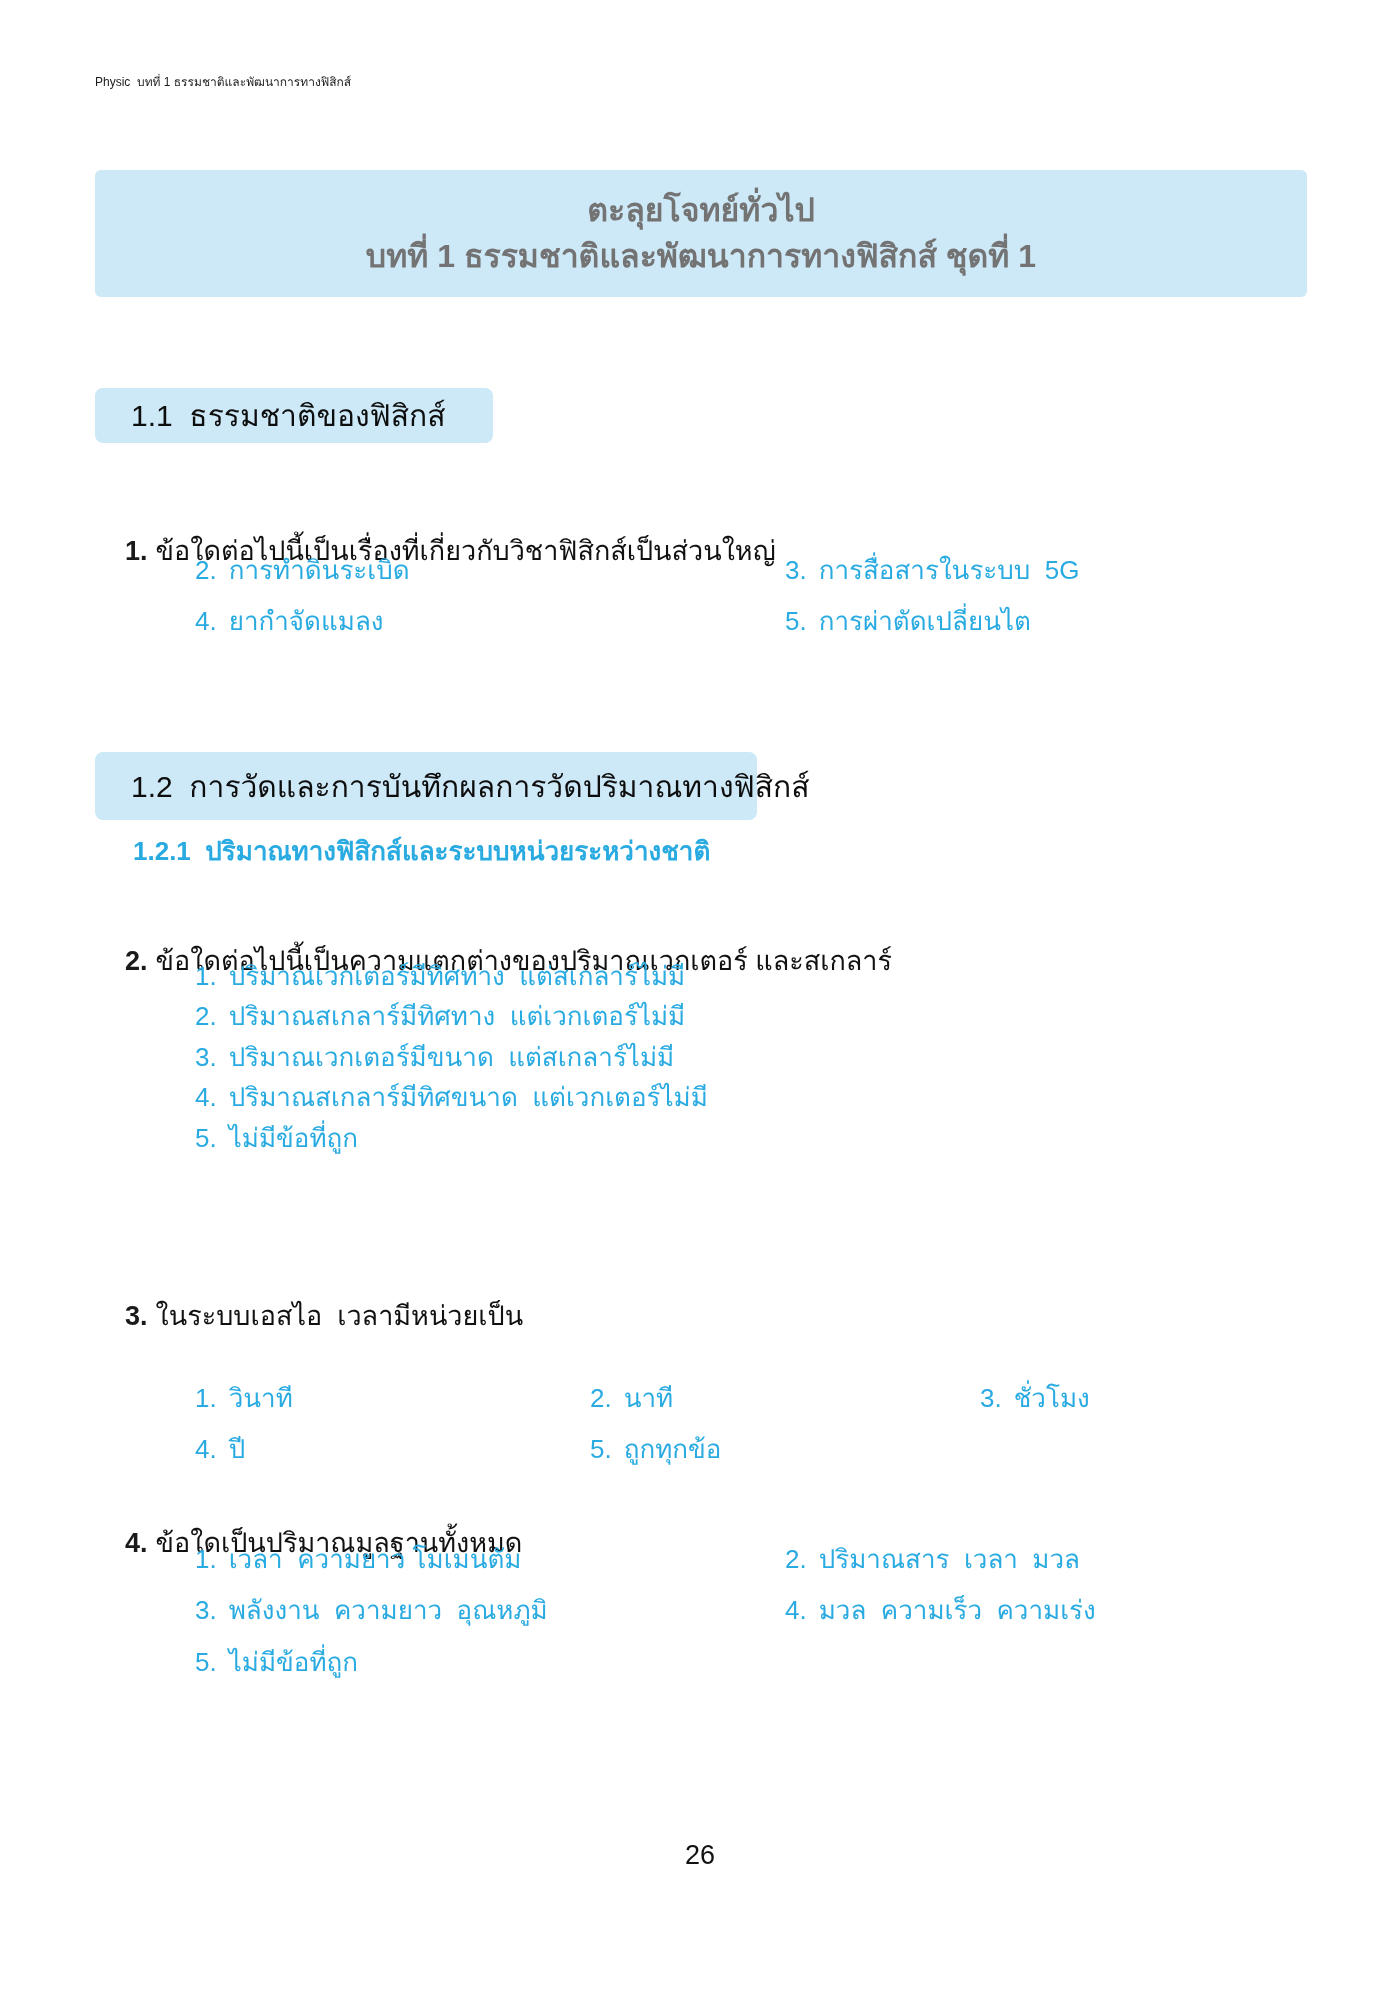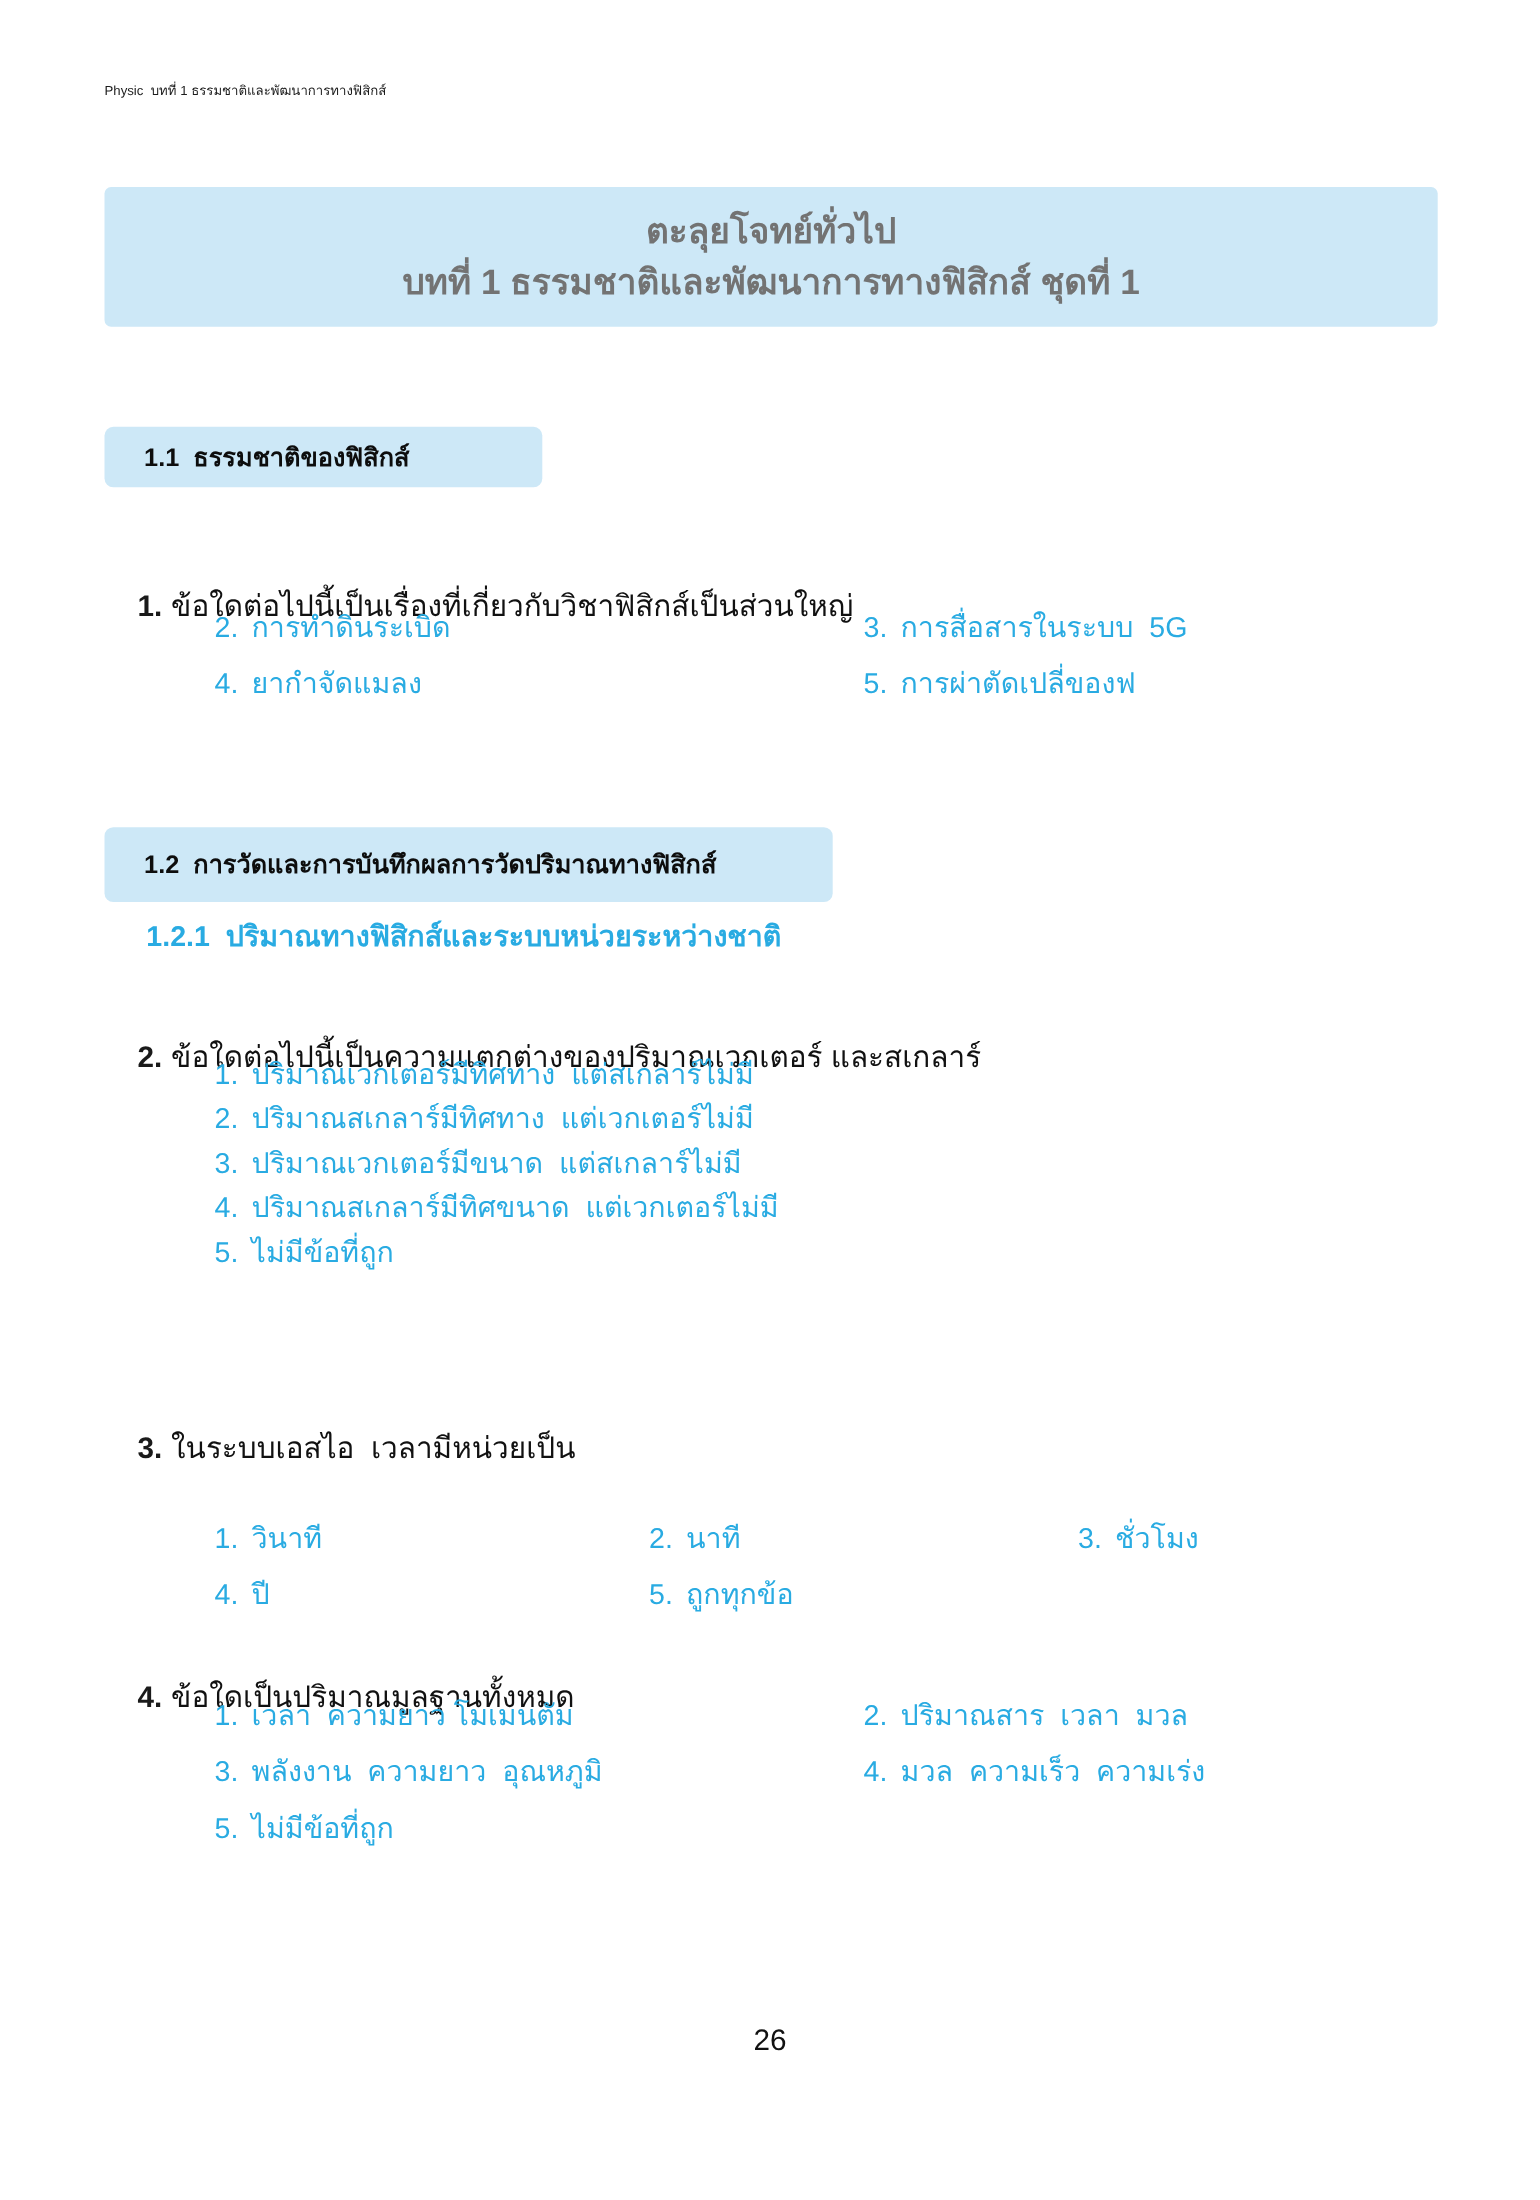--- a/index.html
+++ b/index.html
@@ -45,22 +45,22 @@
     color:#737373;
     white-space:pre;
   }
   .section-badge{
     position:absolute;
     background:var(--light-blue);
     border-radius:8px;
     display:flex;
     align-items:center;
     padding-left:36px;
-    font-size:23px;
-    font-weight:bold;
+    font-size:30px;
+    font-weight:normal;
     color:#0d0d0d;
     white-space:pre;
   }
   .badge-11{ left:95px; top:388px; width:398px; height:55px; }
   .badge-12{ left:95px; top:752px; width:662px; height:68px; }
   .subsection-heading{
     position:absolute;
     left:133px; top:833px;
     font-size:26px;
     font-weight:bold;
@@ -126,21 +126,21 @@
 
   <div class="section-badge badge-11">1.1  ธรรมชาติของฟิสิกส์</div>
 
   <div class="question" style="top:495px;">
     <span class="q-num">1.</span><span class="q-text">ข้อใดต่อไปนี้เป็นเรื่องที่เกี่ยวกับวิชาฟิสิกส์เป็นส่วนใหญ่</span>
   </div>
   <div class="opts opts-grid2" style="top:552px;">
     <div class="opt"><span class="opt-num">2.</span><span class="opt-label">การทำดินระเบิด</span></div>
     <div class="opt"><span class="opt-num">3.</span><span class="opt-label">การสื่อสารในระบบ  5G</span></div>
     <div class="opt"><span class="opt-num">4.</span><span class="opt-label">ยากำจัดแมลง</span></div>
-    <div class="opt"><span class="opt-num">5.</span><span class="opt-label">การผ่าตัดเปลี่ของฟ</span></div>
+    <div class="opt"><span class="opt-num">5.</span><span class="opt-label">การผ่าตัดเปลี่ยนไต</span></div>
   </div>
 
   <div class="section-badge badge-12">1.2  การวัดและการบันทึกผลการวัดปริมาณทางฟิสิกส์</div>
   <div class="subsection-heading">1.2.1  ปริมาณทางฟิสิกส์และระบบหน่วยระหว่างชาติ</div>
 
   <div class="question" style="top:905px;">
     <span class="q-num">2.</span><span class="q-text">ข้อใดต่อไปนี้เป็นความแตกต่างของปริมาณเวกเตอร์ และสเกลาร์</span>
   </div>
   <div class="opts opts-col" style="top:958px;">
     <div class="opt"><span class="opt-num">1.</span><span class="opt-label">ปริมาณเวกเตอร์มีทิศทาง  แต่สเกลาร์ไม่มี</span></div>

